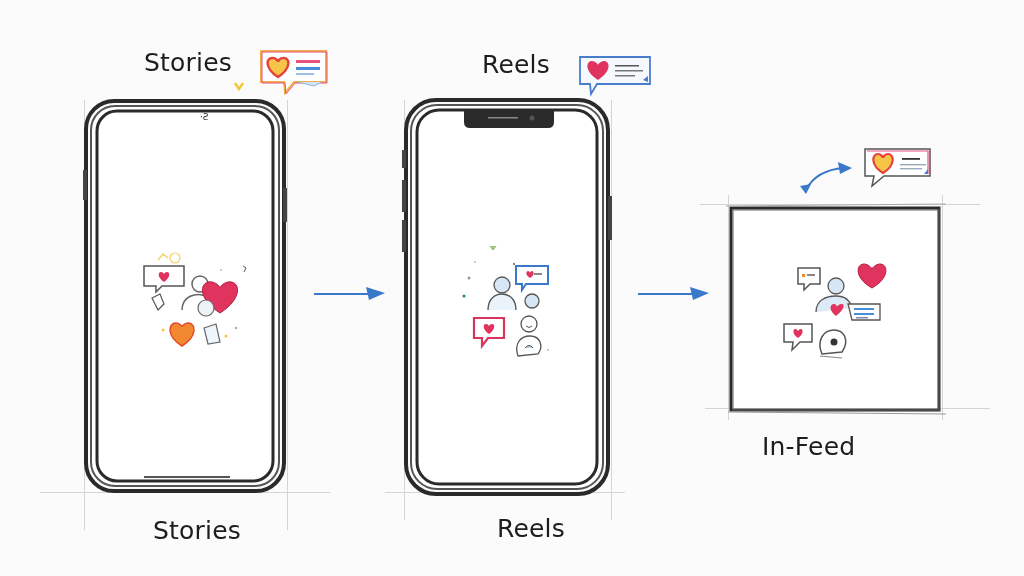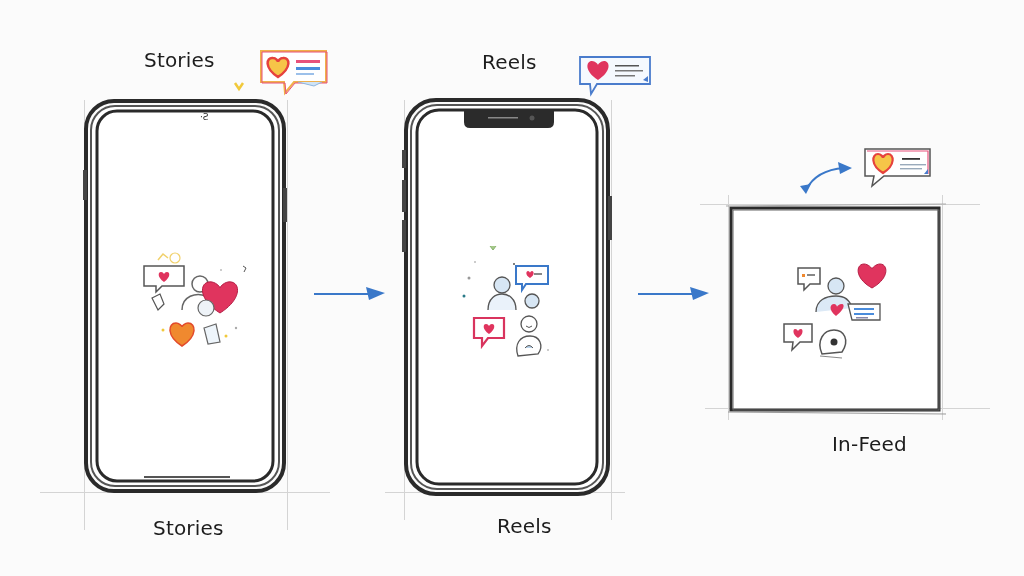--- a/index.html
+++ b/index.html
@@ -1,18 +1,18 @@
 <!DOCTYPE html>
 <html><head>
   <meta charset="utf-8">
   <style>
     html, body { margin:0; padding:0; }
     body { width:1024px; height:576px; background:#fbfbfb; position:relative; overflow:hidden;
            font-family:"DejaVu Sans", sans-serif; color:#1b1b1b; }
-    .label { position:absolute; font-size:20px; letter-spacing:0.2px; color:#1d1d1d; white-space:nowrap; }
+    .label { position:absolute; font-size:25px; letter-spacing:0.2px; color:#1d1d1d; white-space:nowrap; }
     .guide { position:absolute; background:#d4d4d4; }
     svg { position:absolute; overflow:visible; }
   </style>
 </head>
 <body>
 
 <div class="guide" style="left:40px; top:492px; width:290px; height:1px;"></div>
 <div class="guide" style="left:385px; top:492px; width:240px; height:1px;"></div>
 <div class="guide" style="left:700px; top:204px; width:280px; height:1px;"></div>
 <div class="guide" style="left:705px; top:408px; width:285px; height:1px;"></div>
@@ -161,13 +161,13 @@
   <rect x="74" y="50" width="20" height="2" fill="#4a8cdc"></rect>
   <rect x="74" y="55" width="20" height="2" fill="#4a8cdc"></rect>
   <rect x="76" y="59" width="12" height="1.5" fill="#88a"></rect>
   <path d="M4 66 H32 V84 H20 L12 92 L13 84 H4 Z" fill="#fff" stroke="#555" stroke-width="1.5"></path>
   <path d="M18 80 C12 76 13 71 15 71 C17 71 18 73 18 73 C18 73 19 71 21 71 C23 71 24 76 18 80 Z" fill="#e0345e"></path>
   <path d="M42 96 C36 82 44 72 54 72 C64 72 70 82 62 94 Z" fill="#fff" stroke="#555" stroke-width="1.5"></path>
   <circle cx="54" cy="84" r="3.5" fill="#333"></circle>
   <line x1="40" y1="98" x2="62" y2="100" stroke="#888" stroke-width="1"></line>
 </svg>
 
-<div class="label" style="left:832px; top:432px;">In-Feed</div>
+<div class="label" style="left:762px; top:432px;">In-Feed</div>
 
 </body></html>

